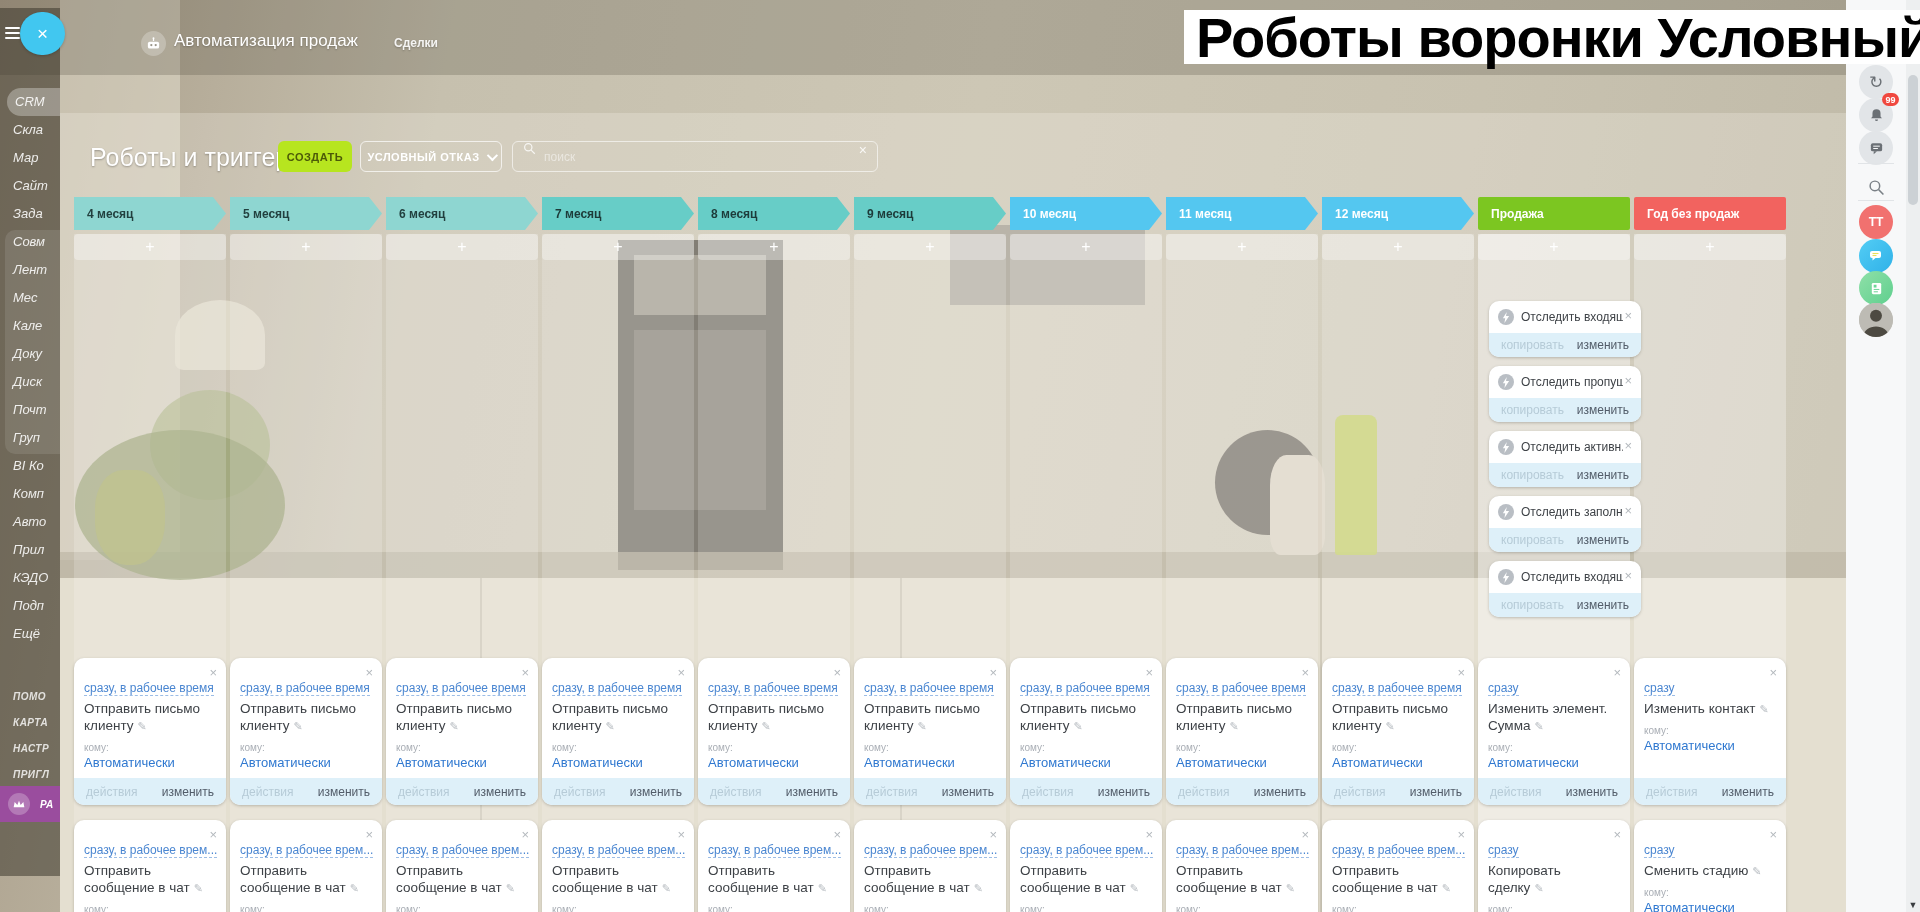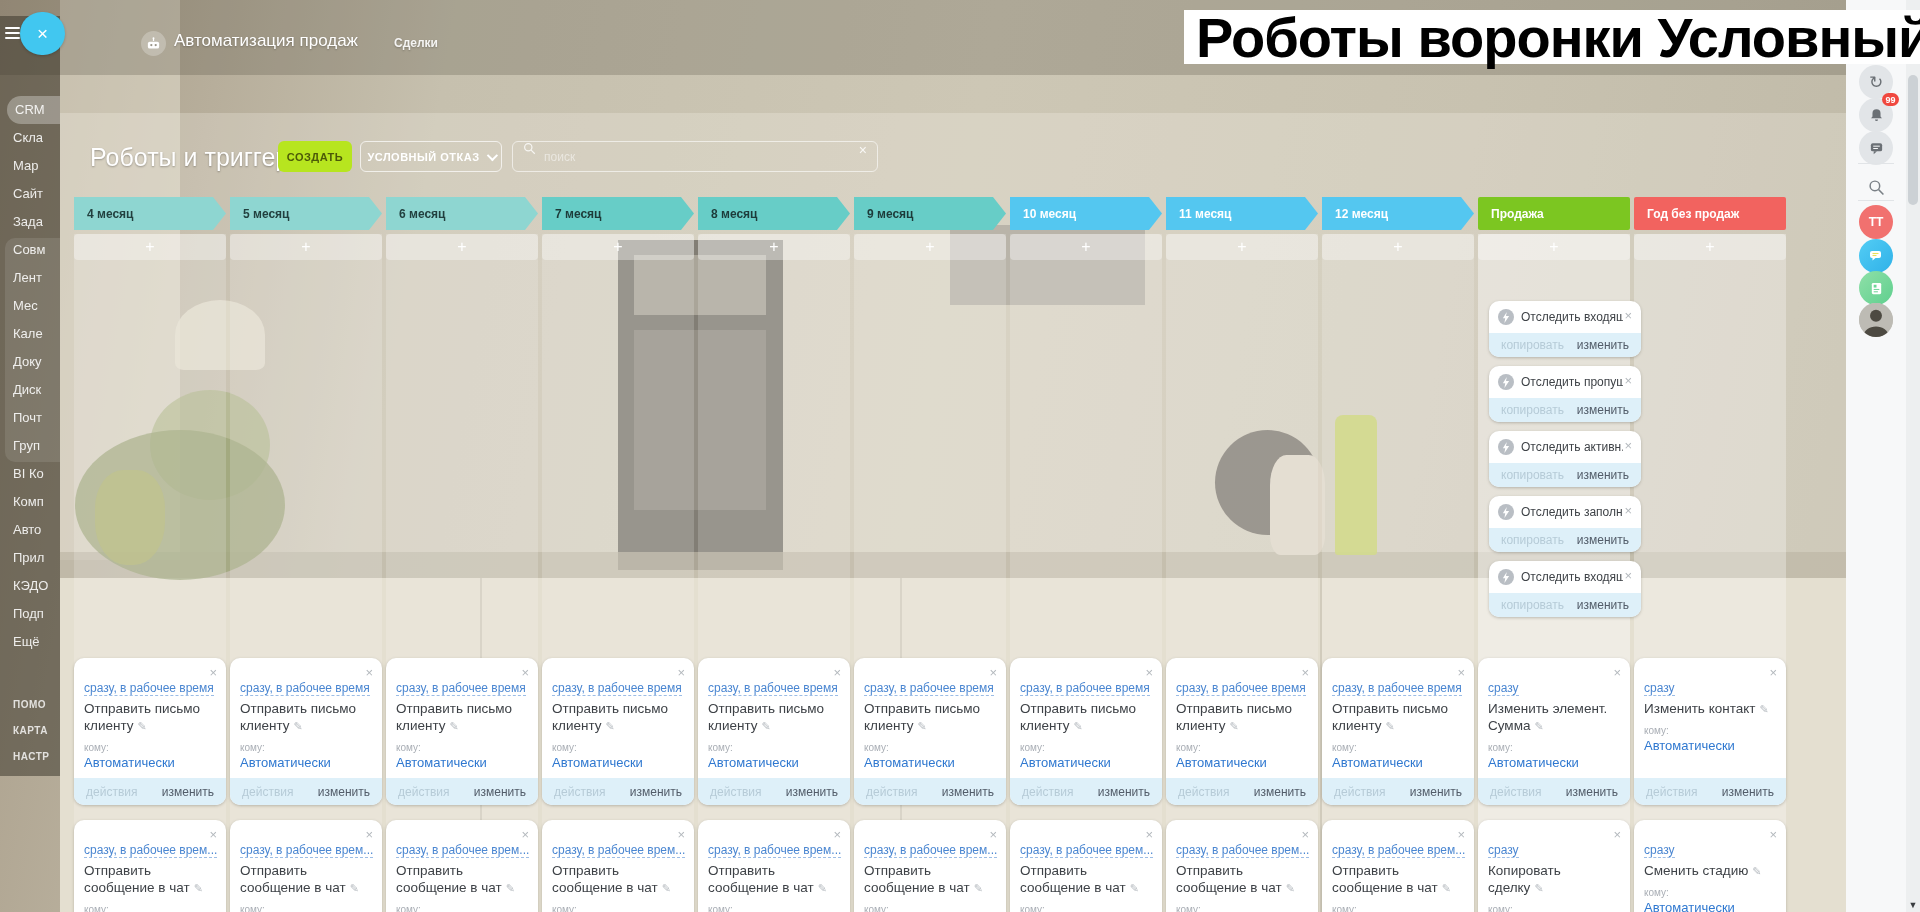--- a/index.html
+++ b/index.html
@@ -24,28 +24,28 @@
   .ph-plant2 { left:150px; top:390px; width:120px; height:110px; background:#8d9c5e; border-radius:50%; opacity:.6; }
   .ph-vase { left:95px; top:470px; width:70px; height:95px; background:#9aa04e; border-radius:40% 40% 45% 45%; opacity:.8; }
   .ph-lamp { left:175px; top:300px; width:90px; height:70px; background:#ddd7c5; border-radius:50% 50% 10% 10%; opacity:.8; }
   .ph-plate { left:1215px; top:430px; width:105px; height:105px; background:#4c473e; border-radius:50%; opacity:.85; }
   .ph-bottle { left:1335px; top:415px; width:42px; height:140px; background:#b9c74c; border-radius:8px 8px 3px 3px; opacity:.9; }
   .ph-pitcher { left:1270px; top:455px; width:55px; height:100px; background:#d6cdbd; border-radius:30% 30% 20% 20%; }
   .ph-topshade { left:0; top:0; width:1920px; height:75px; background:rgba(64,59,46,.22); }
   .ph-wash { left:60px; top:113px; width:1786px; height:799px; background:rgba(250,247,239,.25); }
 
   
-  .sidebar { position:absolute; left:0; top:16px; width:60px; height:760px; background:rgba(56,52,40,.52); z-index:5; overflow:hidden; }
+  .sidebar { position:absolute; left:0; top:8px; width:60px; height:868px; background:rgba(56,52,40,.52); z-index:5; overflow:hidden;font-style:italic; }
   .s-group { position:absolute; left:5px; top:222px; width:66px; height:224px; background:rgba(255,255,255,.10); border-radius:10px; }
   .s-items { position:absolute; left:0; top:80px; width:60px; }
   .s-item { height:28px; line-height:28px; padding-left:13px; font-size:13px; color:rgba(255,255,255,.88); white-space:nowrap; overflow:hidden; cursor:pointer; position:relative; }
   .s-item.active { background:rgba(255,255,255,.30); border-radius:14px 0 0 14px; margin-left:7px; padding-left:8px; }
   .s-footer { position:absolute; left:0; top:676px; width:60px; }
   .s-fitem { height:26px; line-height:26px; padding-left:13px; font-size:10px; font-weight:bold; letter-spacing:.5px; color:rgba(255,255,255,.8); white-space:nowrap; overflow:hidden; cursor:pointer; }
-  .s-promo { position:absolute; left:0; top:778px; width:60px; height:36px; background:#9a4d9e; display:flex; align-items:center; padding-left:8px; gap:2px; cursor:pointer; overflow:hidden; }
+  .s-promo { position:absolute; left:0; top:778px; width:60px; height:36px; background:#9a4d9e; display:flex; align-items:center; padding-left:8px; gap:10px; cursor:pointer; overflow:hidden; }
   .s-promo .crown { width:22px; height:22px; border-radius:50%; background:rgba(255,255,255,.25); display:flex; align-items:center; justify-content:center; flex:none; }
   .s-promo span.lbl { color:#fff; font-size:10px; font-weight:bold; }
   .hamburger { position:absolute; left:5px; top:27px; width:15px; z-index:6; cursor:pointer; }
   .hamburger i { display:block; height:2px; background:#fff; margin-bottom:3px; border-radius:1px; }
   .close-btn { position:absolute; left:20px; top:12px; width:45px; height:43px; border-radius:22px; background:#41c7f0; color:#fff; font-size:19px; display:flex; align-items:center; justify-content:center; z-index:7; cursor:pointer; box-shadow:0 1px 3px rgba(0,0,0,.2); }
 
   
   .topbar { position:absolute; left:60px; top:0; width:1786px; height:75px; z-index:4; }
   .robot-badge { position:absolute; left:81px; top:31px; width:25px; height:25px; border-radius:50%; background:rgba(255,255,255,.25); display:flex; align-items:center; justify-content:center; }
   .app-title { position:absolute; left:114px; top:31px; font-size:17px; color:#fff; text-shadow:0 1px 2px rgba(0,0,0,.25); white-space:nowrap;text-align:center; }

